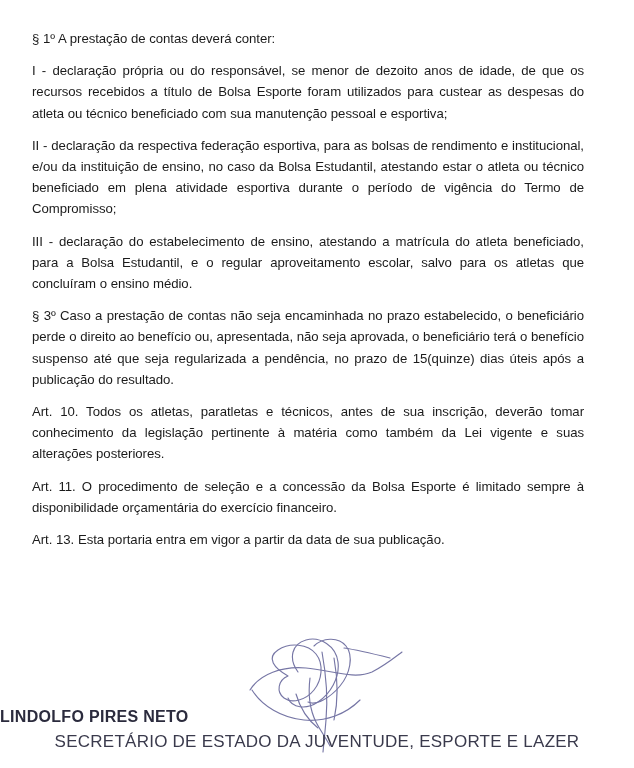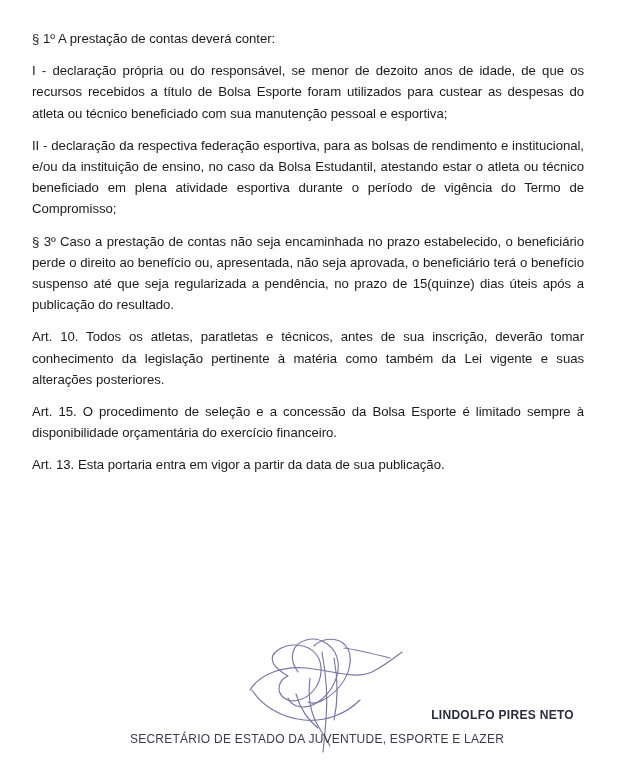--- a/index.html
+++ b/index.html
@@ -57,35 +57,35 @@
     width: 200px;
     height: 125px;
     pointer-events: none;
   }
 
   #signature-name {
     position: absolute;
     left: 0;
     top: 80px;
     width: 574px;
-    text-align: right;
-    font-size: 12px;
+    text-align: left;
+    font-size: 16px;
     font-weight: bold;
     color: #2b2b3d;
     letter-spacing: 0.3px;
     font-family: "Liberation Sans", sans-serif;
   }
 
   #signature-role {
     position: absolute;
     left: 0;
     top: 104px;
     width: 634px;
     text-align: center;
-    font-size: 12px;
+    font-size: 17px;
     font-weight: normal;
     color: #3a3a4c;
     letter-spacing: 0.25px;
     font-family: "Liberation Sans", sans-serif;
   }
 
   
   #scrollbar-track {
     position: absolute;
     right: 0;
@@ -97,23 +97,24 @@
 </style>
 </head>
 <body>
 
 <div id="page">
 
   <div id="doc-body">
     <p class="para">§ 1º A prestação de contas deverá conter:</p>
     <p class="para">I - declaração própria ou do responsável, se menor de dezoito anos de idade, de que os recursos recebidos a título de Bolsa Esporte foram utilizados para custear as despesas do atleta ou técnico beneficiado com sua manutenção pessoal e esportiva;</p>
     <p class="para">II - declaração da respectiva federação esportiva, para as bolsas de rendimento e institucional, e/ou da instituição de ensino, no caso da Bolsa Estudantil, atestando estar o atleta ou técnico beneficiado em plena atividade esportiva durante o período de vigência do Termo de Compromisso;</p>
+    <p class="para">III - declaração do estabelecimento de ensino, atestando a matrícula do atleta beneficiado, para a Bolsa Estudantil, e o regular aproveitamento escolar, salvo para os atletas que concluíram o ensino médio.</p>
     <p class="para">§ 3º Caso a prestação de contas não seja encaminhada no prazo estabelecido, o beneficiário perde o direito ao benefício ou, apresentada, não seja aprovada, o beneficiário terá o benefício suspenso até que seja regularizada a pendência, no prazo de 15(quinze) dias úteis após a publicação do resultado.</p>
     <p class="para">Art. 10. Todos os atletas, paratletas e técnicos, antes de sua inscrição, deverão tomar conhecimento da legislação pertinente à matéria como também da Lei vigente e suas alterações posteriores.</p>
-    <p class="para">Art. 15. O procedimento de seleção e a concessão da Bolsa Esporte é limitado sempre à disponibilidade orçamentária do exercício financeiro.</p>
+    <p class="para">Art. 11. O procedimento de seleção e a concessão da Bolsa Esporte é limitado sempre à disponibilidade orçamentária do exercício financeiro.</p>
     <p class="para">Art. 13. Esta portaria entra em vigor a partir da data de sua publicação.</p>
   </div>
 
   <div id="signature-block">
 
     <svg id="signature-mark" viewBox="0 0 200 125">
       <g fill="none" stroke="#6b6b9e" stroke-width="1.15" stroke-linecap="round" stroke-linejoin="round" opacity="0.92">
         <path d="M62 48 C48 40 40 30 52 22 C64 14 82 16 90 26 C98 36 96 52 88 62 C80 72 66 76 58 70 C50 64 52 52 62 48 Z"></path>
         <path d="M72 44 C62 30 66 16 80 12 C94 8 110 18 112 34 C114 50 104 66 92 74 C80 82 66 80 62 70"></path>
         <path d="M88 18 C96 10 112 8 120 18 C128 28 124 46 114 58 C104 70 90 78 82 74"></path>

